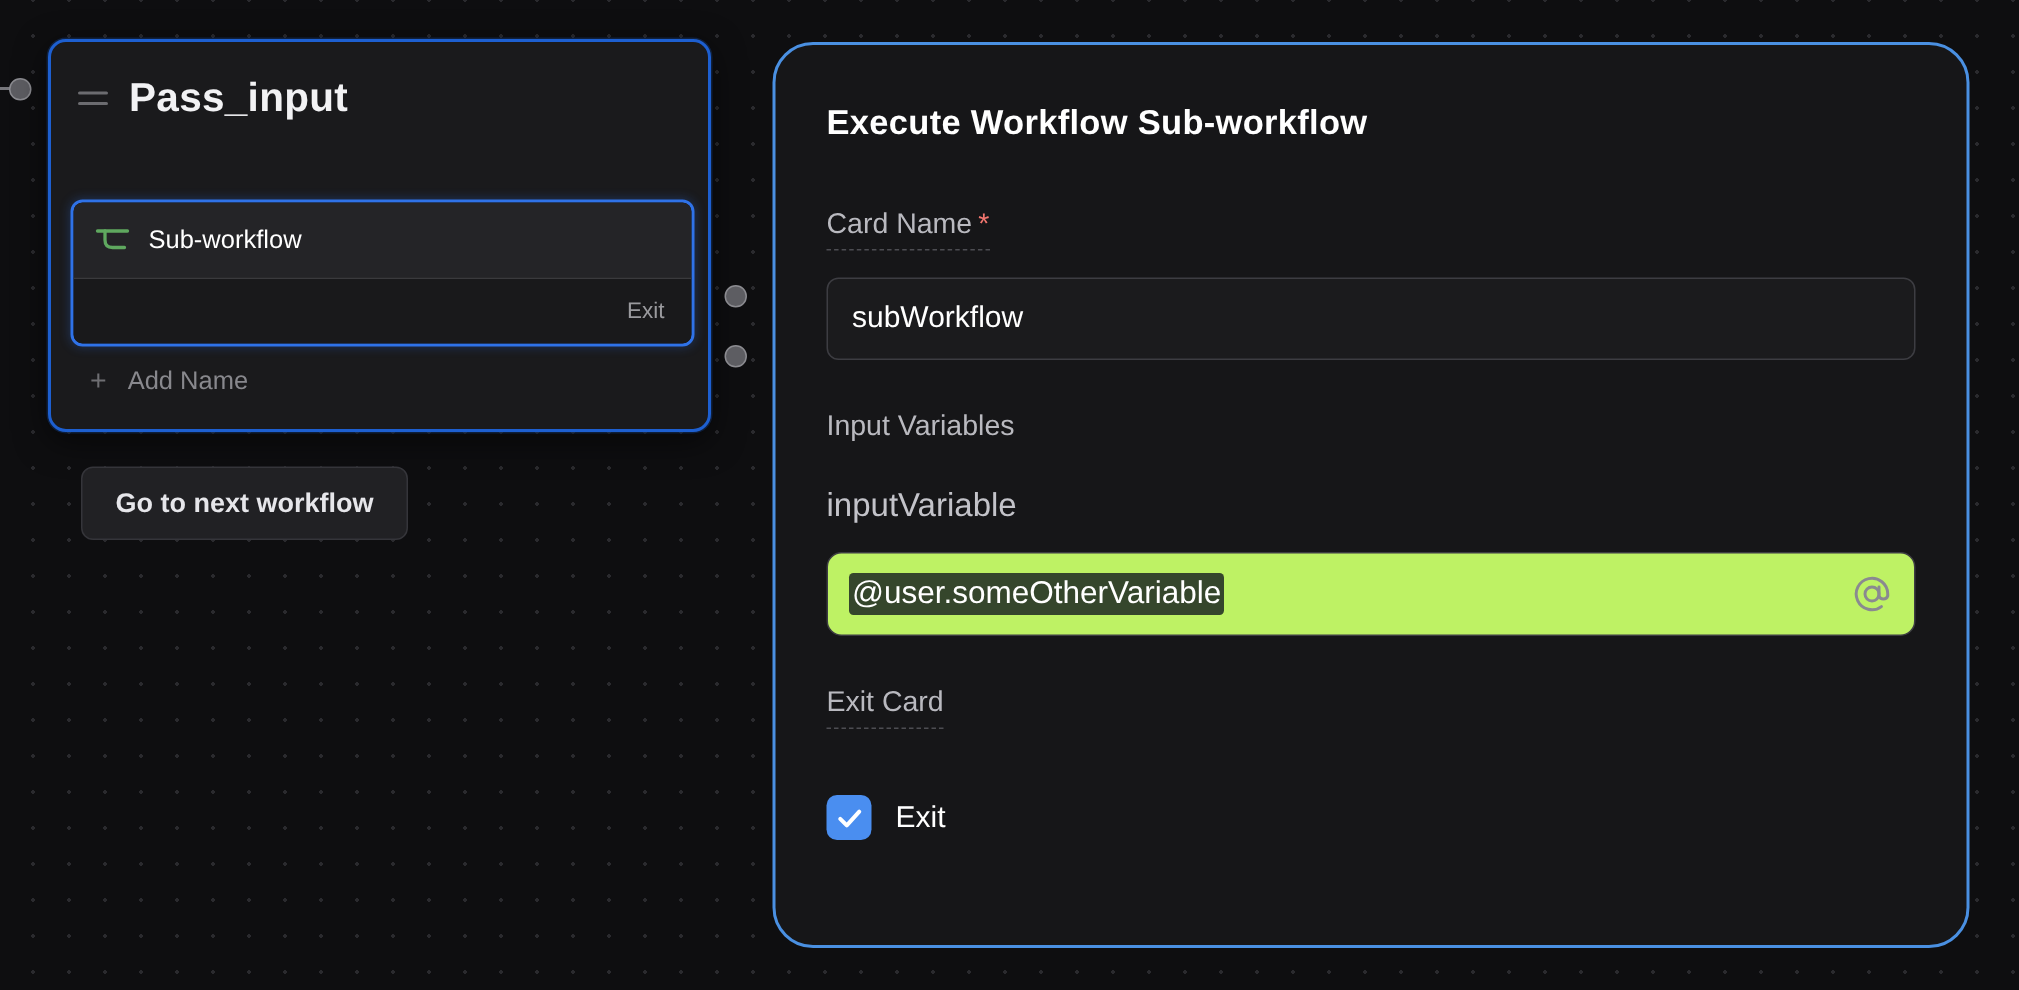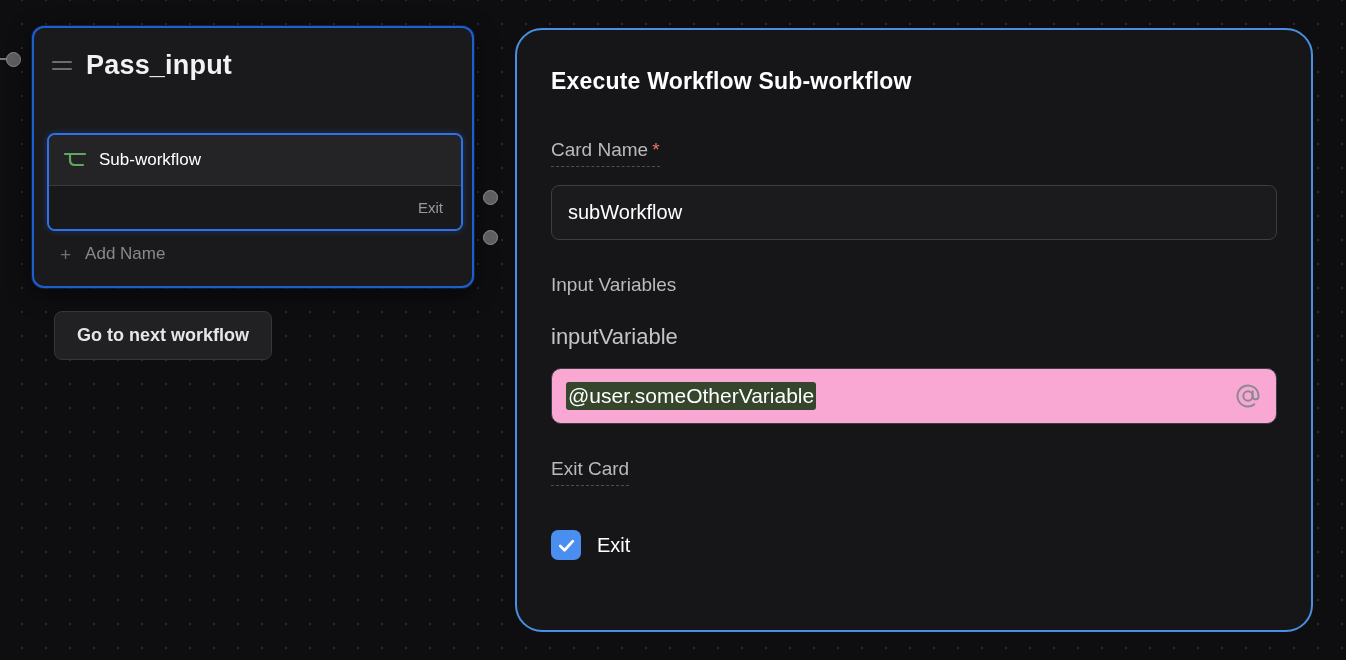--- a/index.html
+++ b/index.html
@@ -230,21 +230,21 @@
     font-size: 22px;
     color: #c3c3c9;
     margin-bottom: 18px;
   }
 
   
   .var-input-wrap {
     position: relative;
     width: 100%;
     height: 56px;
-    background: #f9a8d4;
+    background: #bef264;
     border: 1px solid #3d3d42;
     border-radius: 10px;
     display: flex;
     align-items: center;
     padding: 0 24px 0 14px;
     cursor: text;
   }
   .var-token {
     font-size: 21px;
     color: #ffffff;

